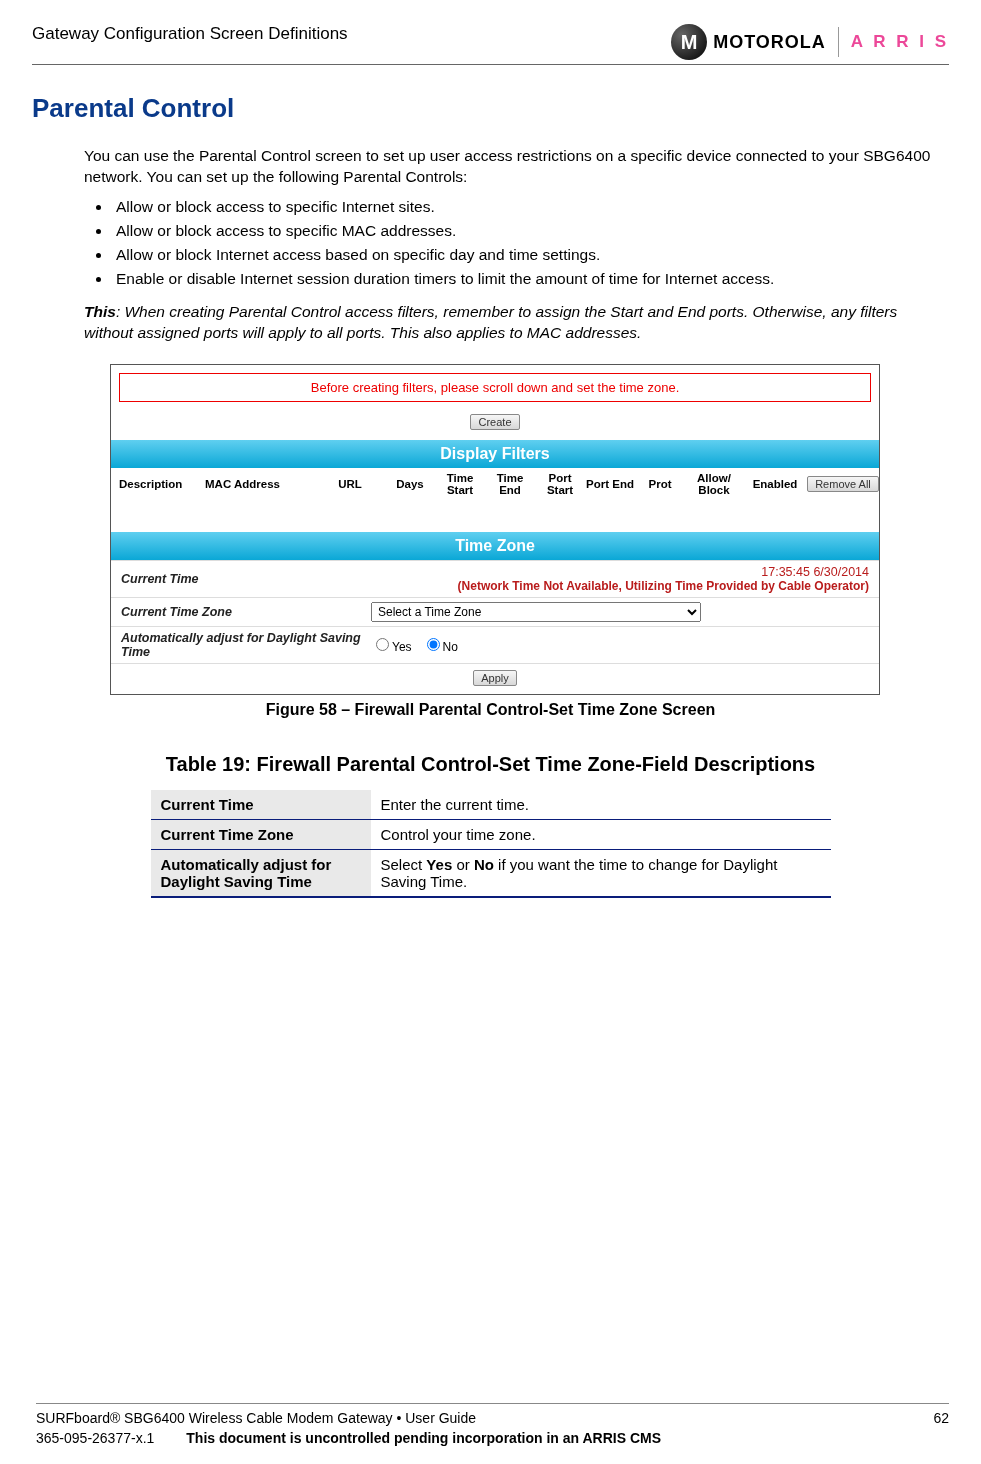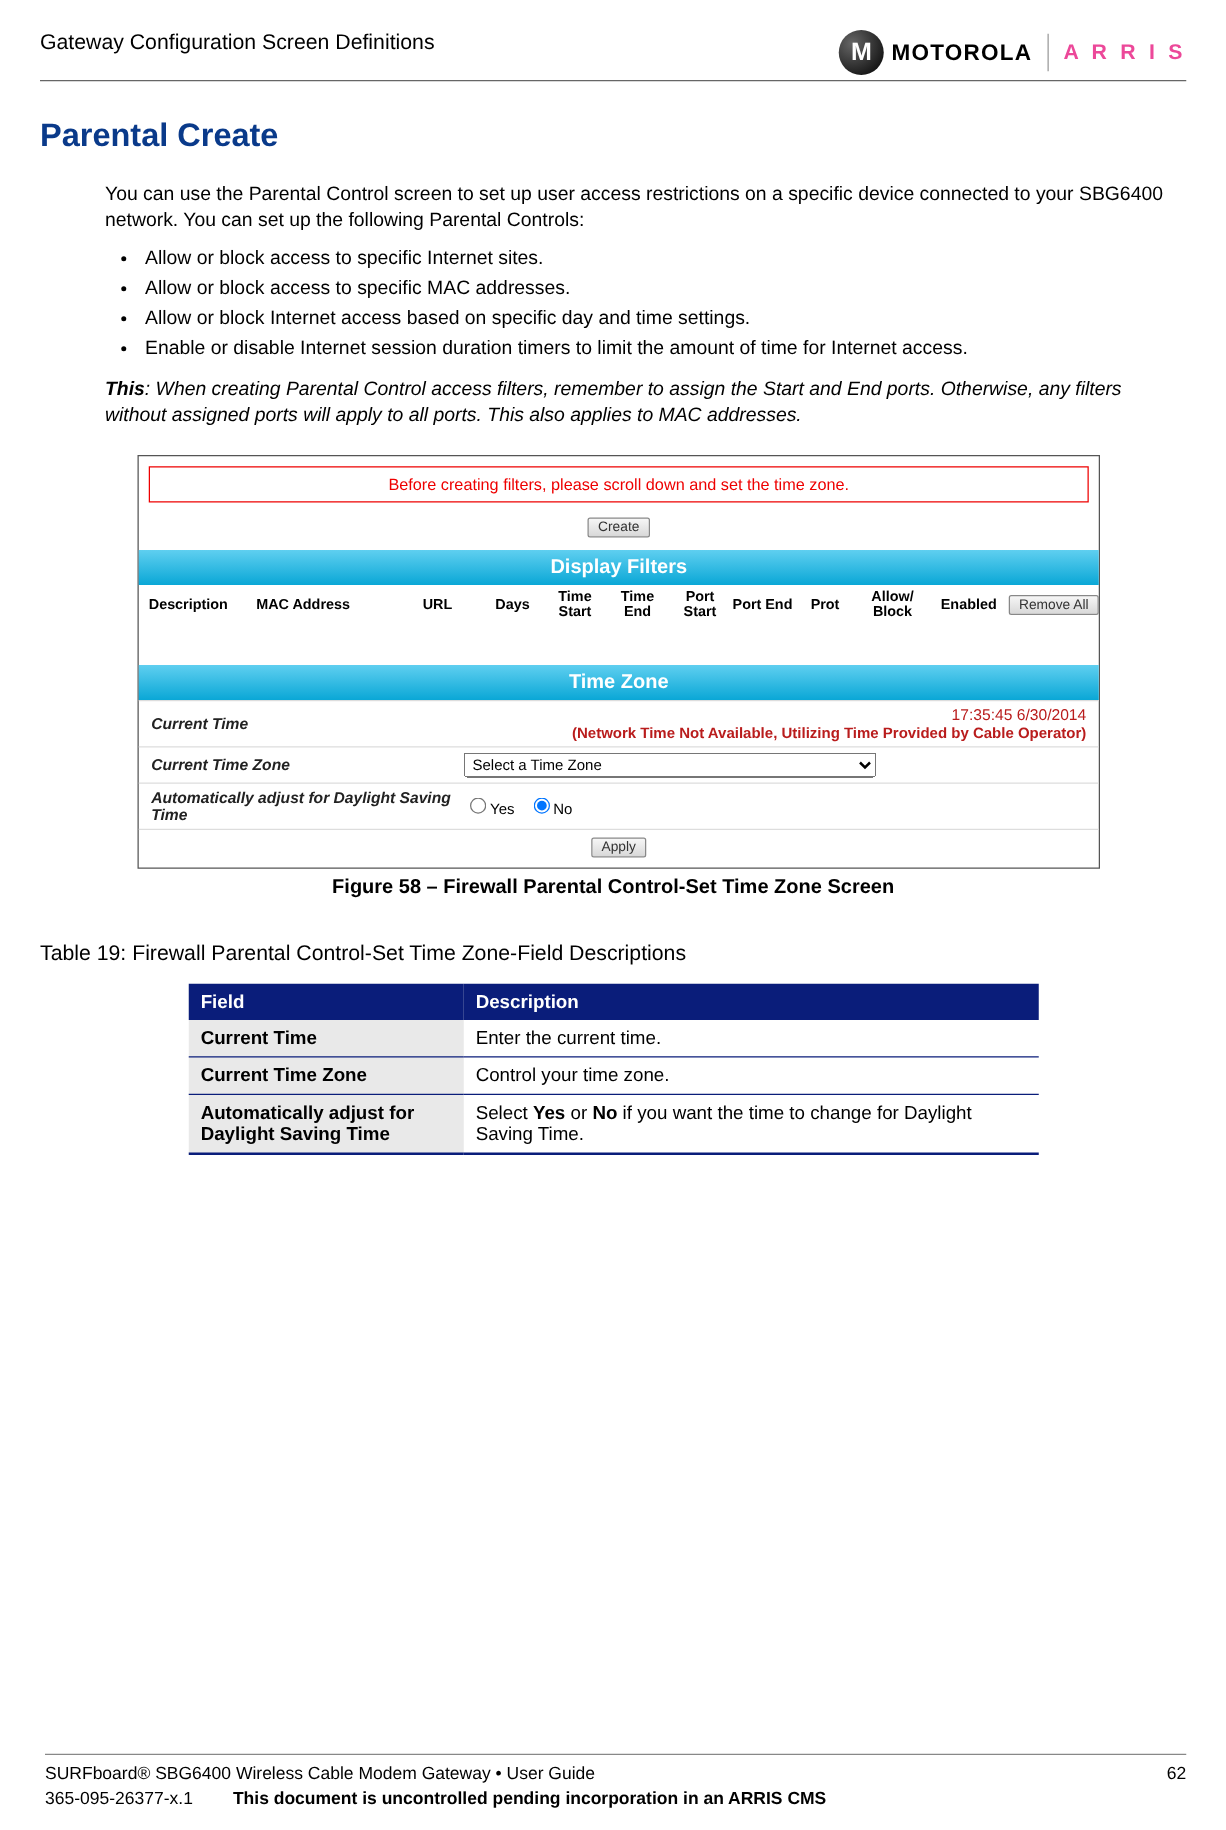--- a/index.html
+++ b/index.html
@@ -107,21 +107,21 @@
   .ss-tz-val .nt { font-weight:bold; font-size:12px; }
   select.tzsel { width:330px; font-size:12px; padding:1px 2px;}
   .ss-apply { text-align:center; padding:6px 0 8px; border-top:1px solid #ddd;}
   .radio { margin-right:3px; }
 
   .fig-caption {
     text-align:center; font-weight:700; font-size:16px;
     margin: 6px 0 34px 0;
   }
   .tbl-caption {
-    text-align:left; font-weight:400; font-size:17px;
+    text-align:center; font-weight:700; font-size:20px;
     margin: 0 0 14px 0;
   }
 
   
   table.fd {
     margin: 0 auto;
     border-collapse: collapse;
     width: 680px;
     font-size: 15px;
   }
@@ -153,21 +153,21 @@
 <div class="top-row">
   <div class="chapter">Gateway Configuration Screen Definitions</div>
   <div class="logos">
     <div class="moto-badge">M</div>
     <div class="moto-word">MOTOROLA</div>
     <div class="divider"></div>
     <div class="arris-word">A R R I S</div>
   </div>
 </div>
 
-<h1 class="section-title">Parental Create</h1>
+<h1 class="section-title">Parental Control</h1>
 
 <p class="body-text">You can use the Parental Control screen to set up user access restrictions on a specific device connected to your SBG6400 network. You can set up the following Parental Controls:</p>
 
 <ul class="bullets">
   <li>Allow or block access to specific Internet sites.</li>
   <li>Allow or block access to specific MAC addresses.</li>
   <li>Allow or block Internet access based on specific day and time settings.</li>
   <li>Enable or disable Internet session duration timers to limit the amount of time for Internet access.</li>
 </ul>
 
@@ -219,24 +219,20 @@
     <div class="ss-apply"><button class="ss-btn">Apply</button></div>
   </div>
 </div>
 
 <div class="fig-caption">Figure 58 – Firewall Parental Control-Set Time Zone Screen</div>
 
 <div class="tbl-caption">Table 19: Firewall Parental Control-Set Time Zone-Field Descriptions</div>
 
 <table class="fd">
   <tbody>
-      <tr>
-    <th>Field</th>
-    <th>Description</th>
-  </tr>
   <tr>
     <td class="f">Current Time</td>
     <td><span>Enter the current time.</span></td>
   </tr>
   <tr>
     <td class="f">Current Time Zone</td>
     <td><span>Control your time zone.</span></td>
   </tr>
   <tr>
     <td class="f">Automatically adjust for Daylight Saving Time</td>

